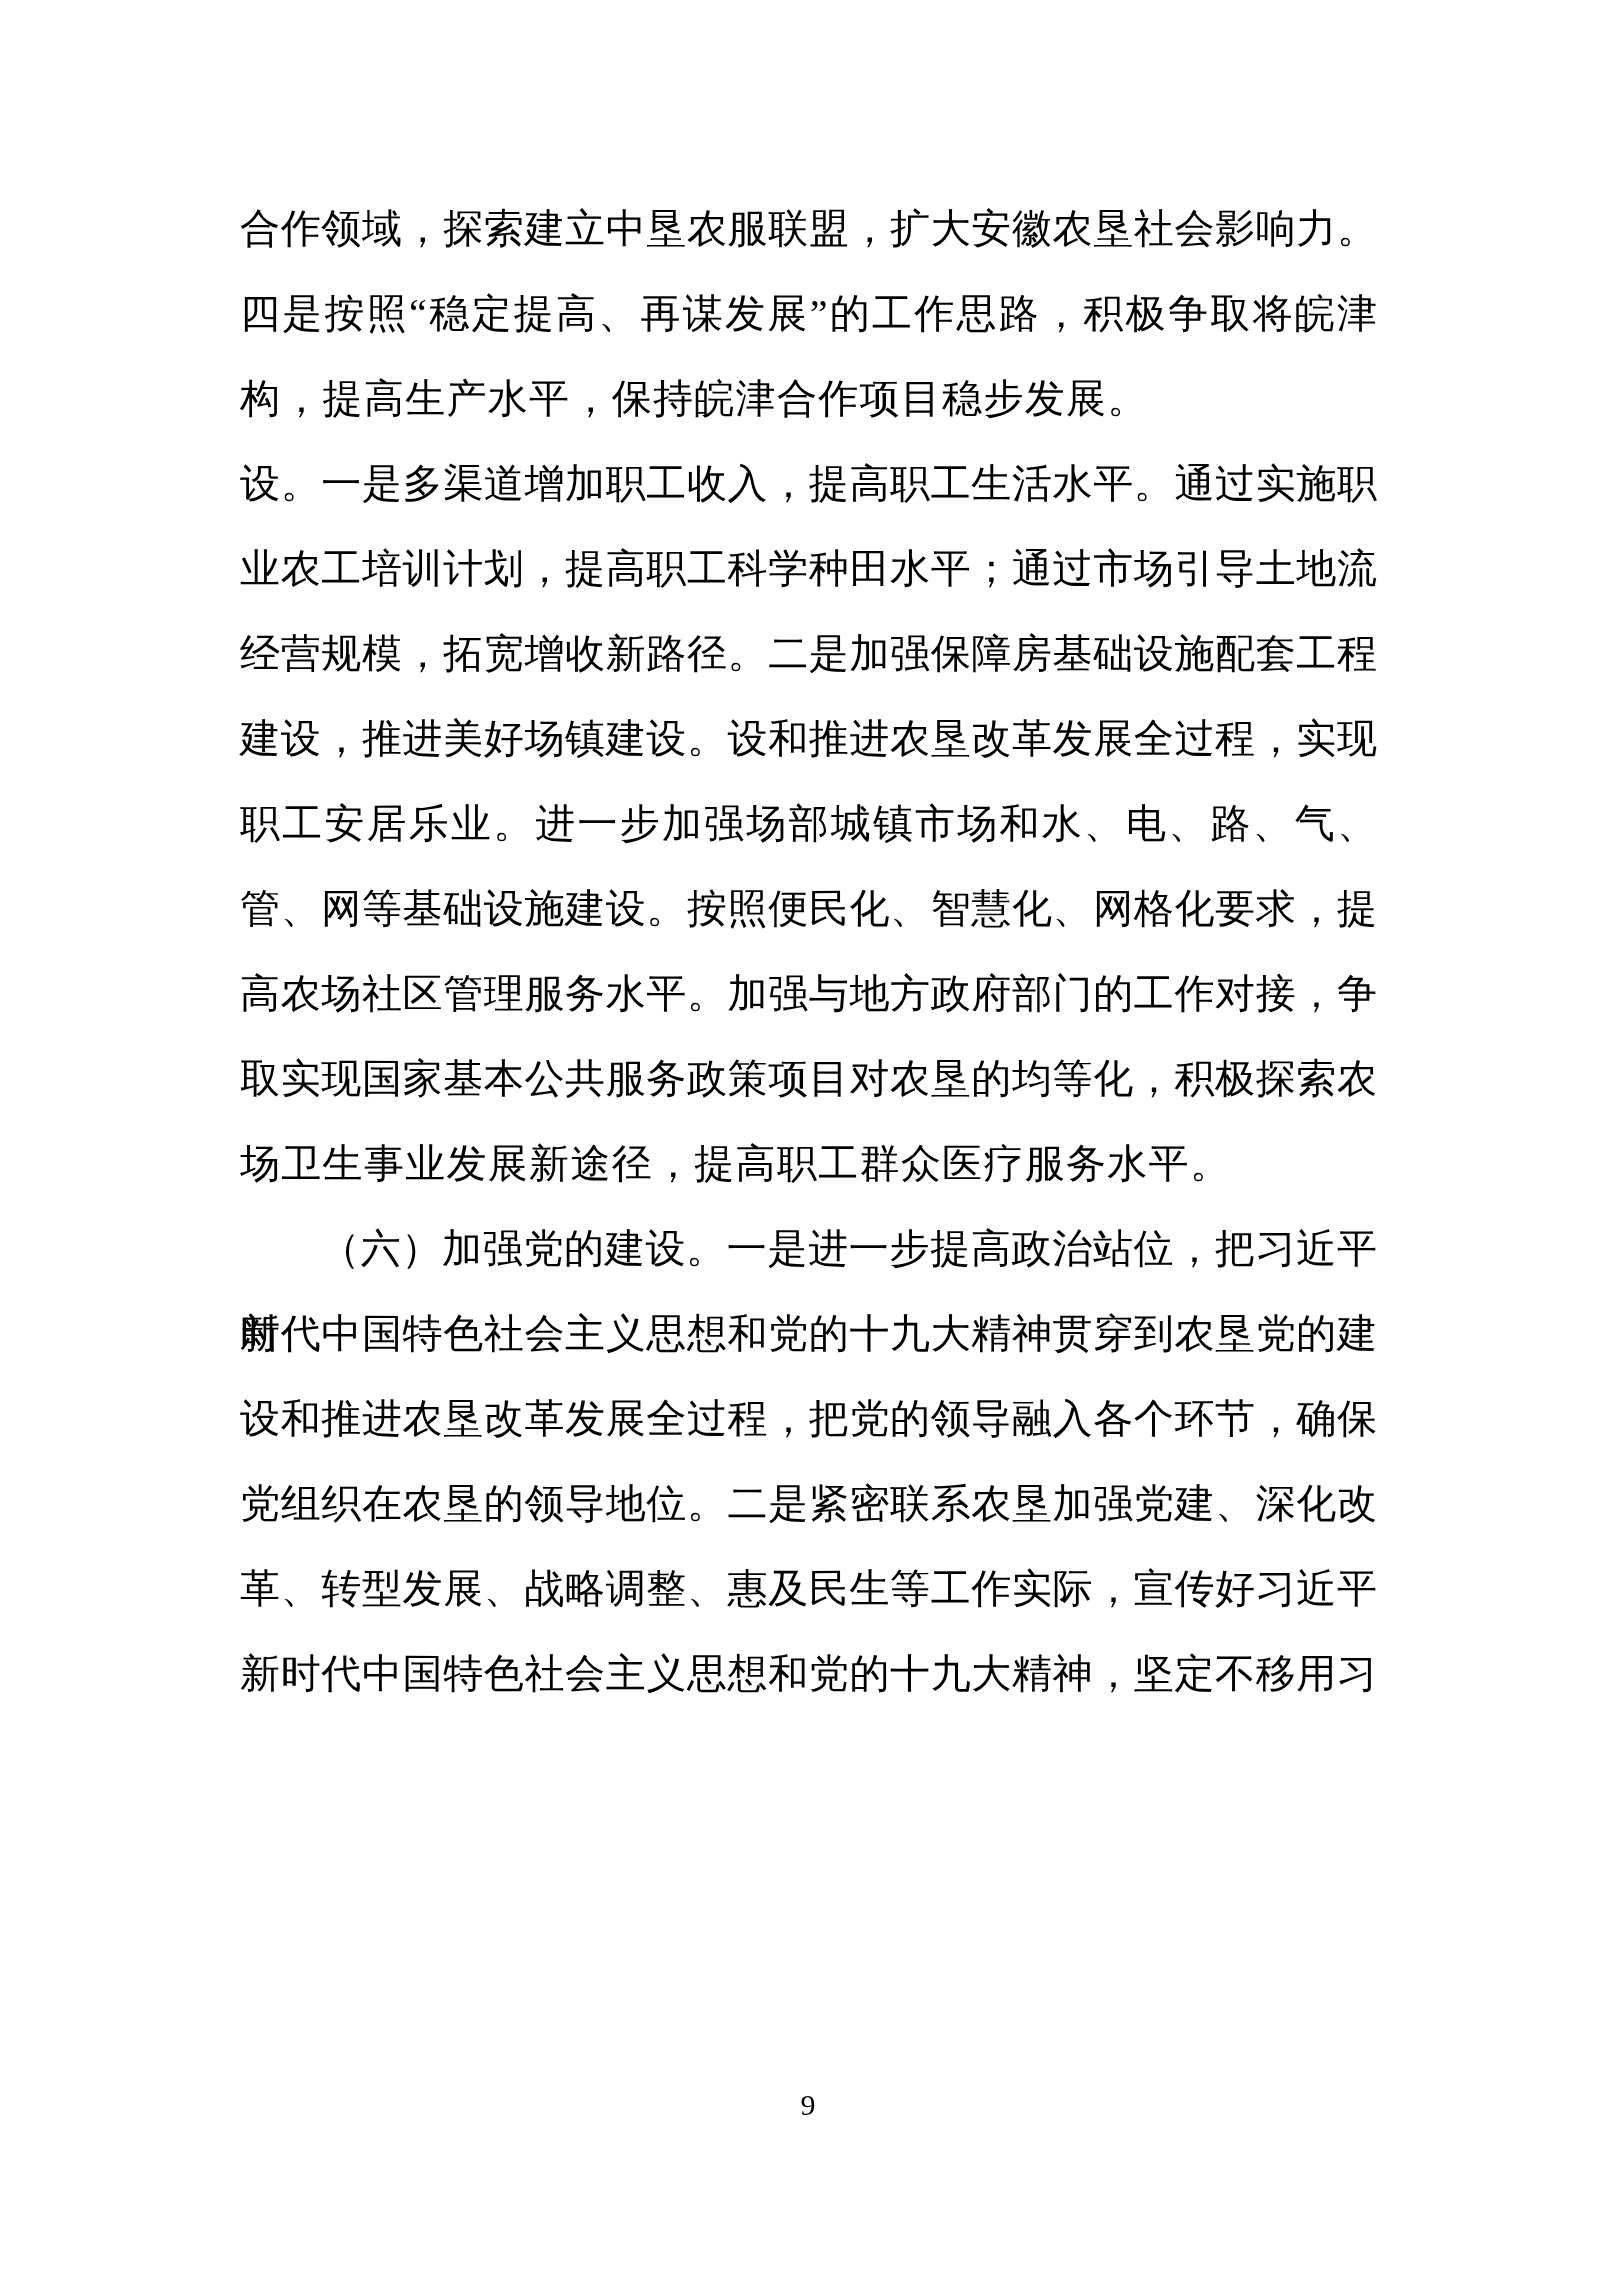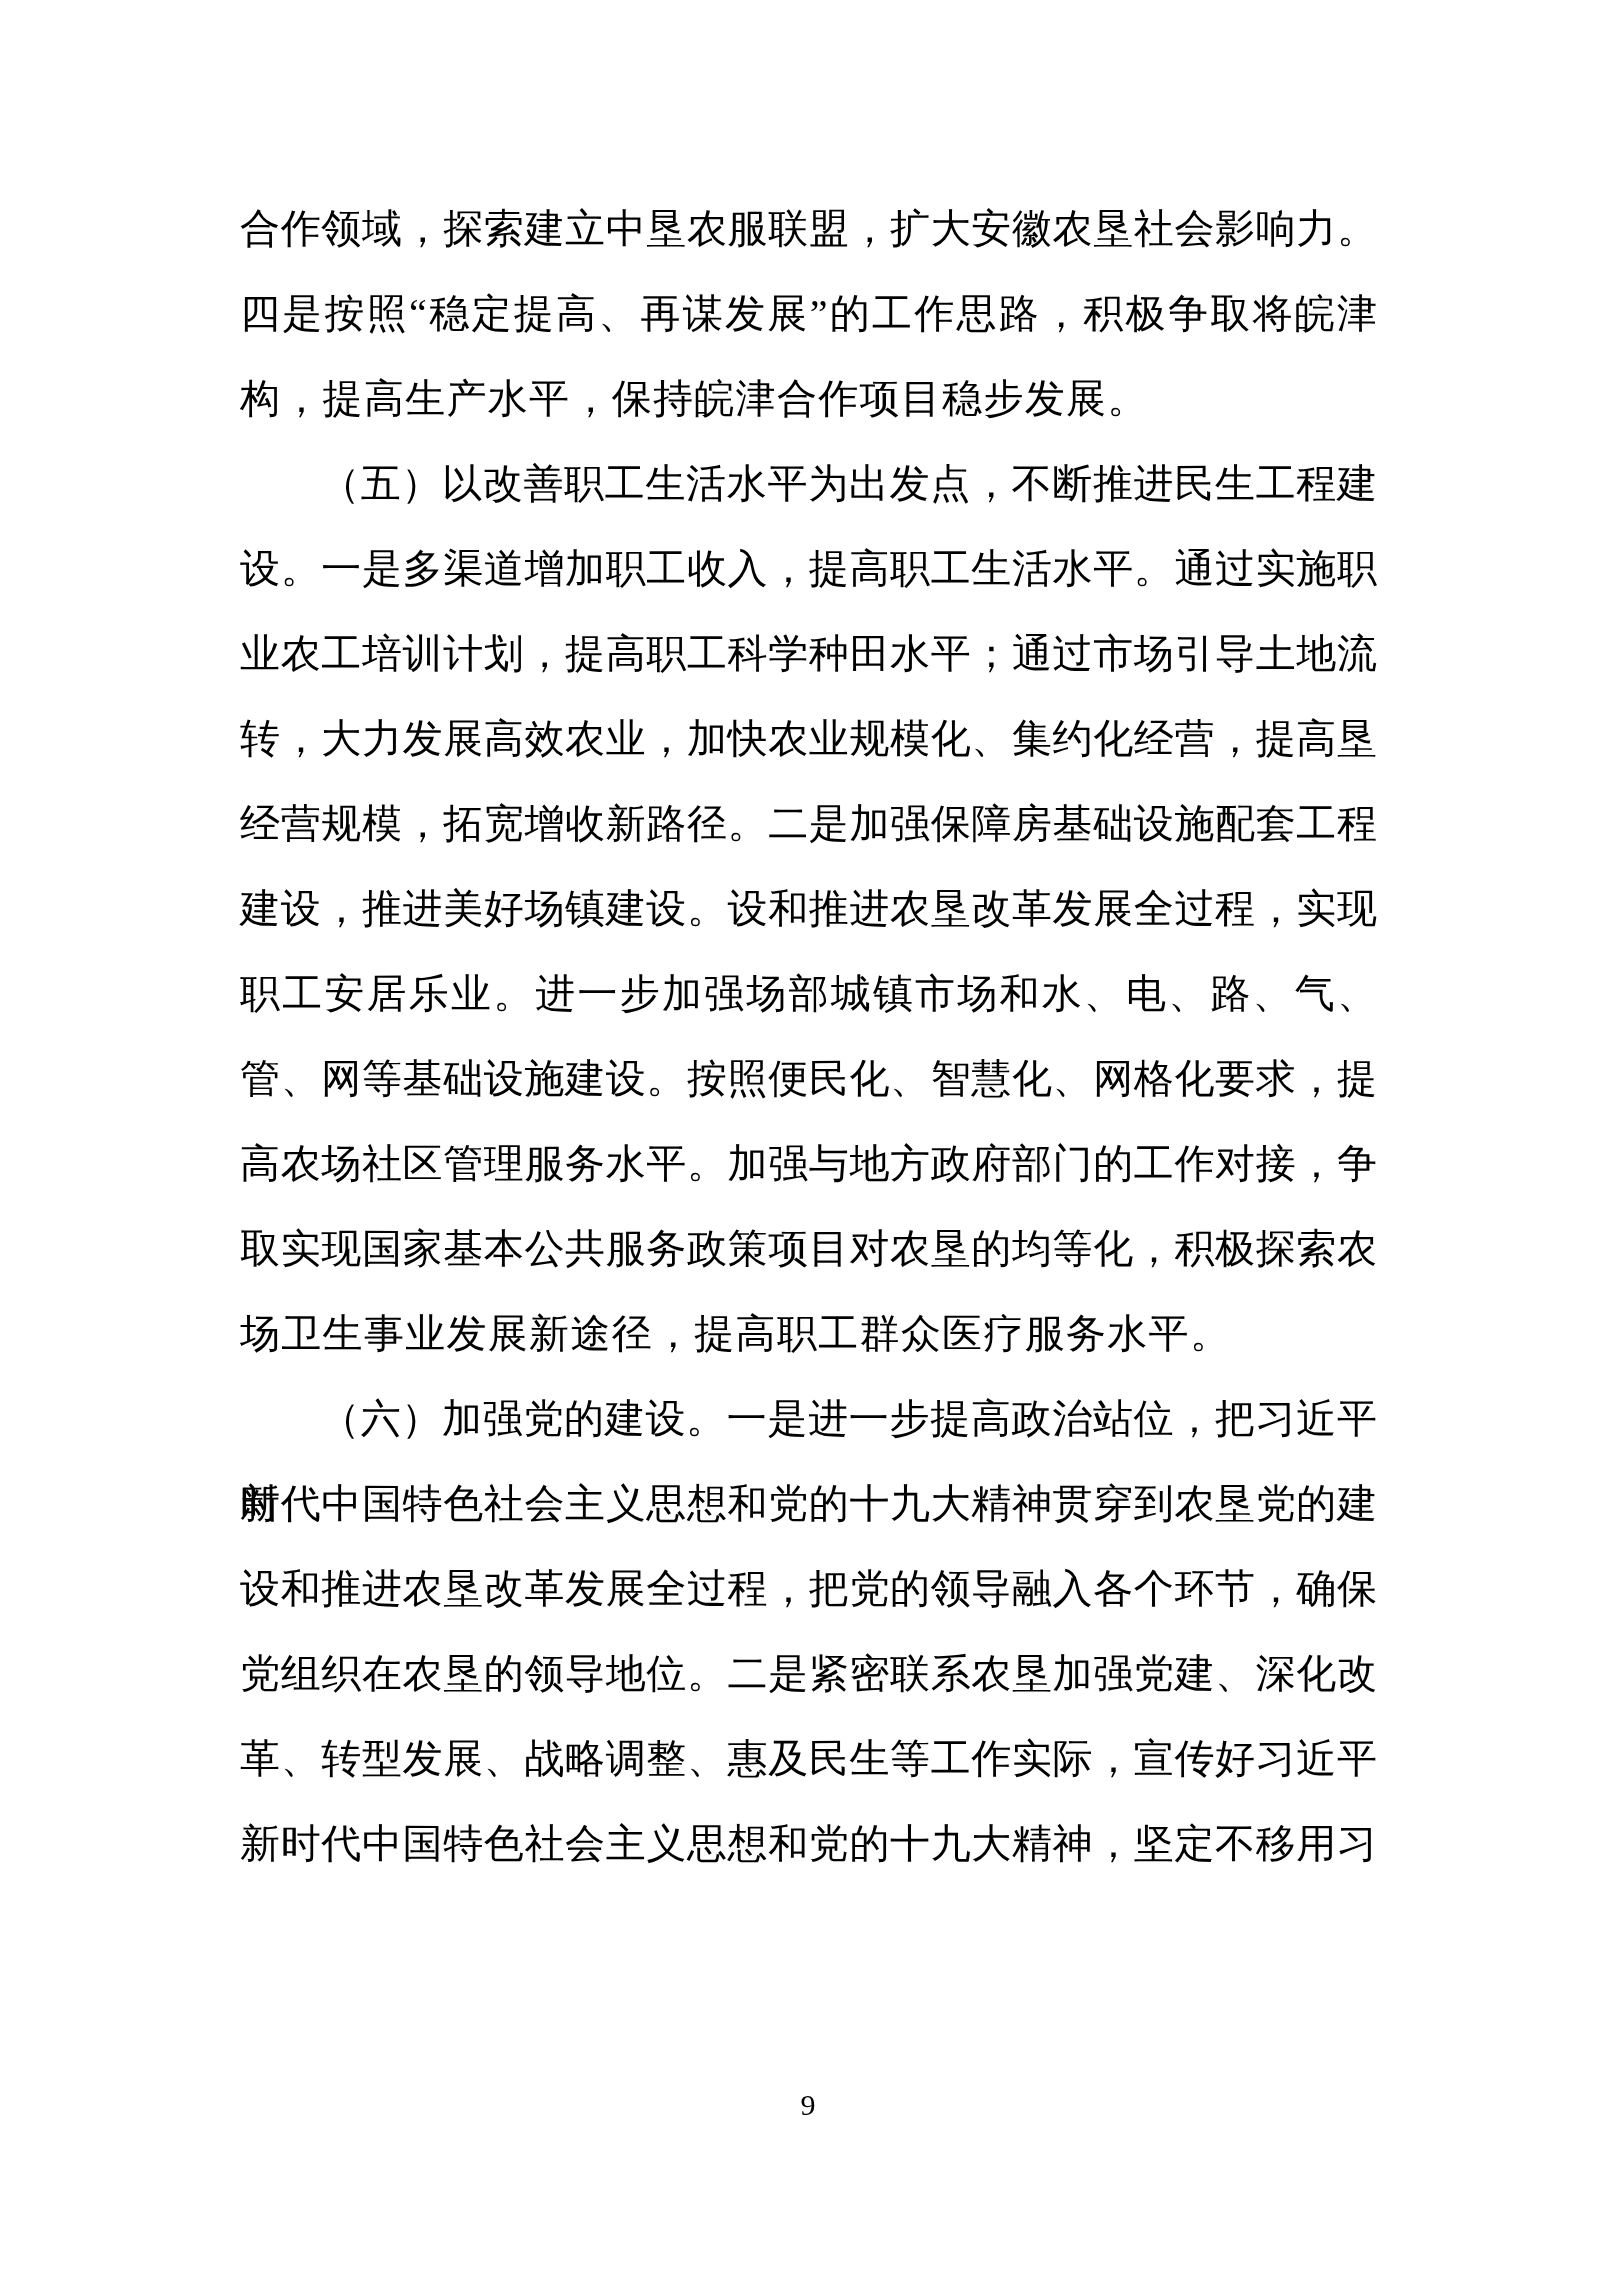--- a/index.html
+++ b/index.html
@@ -57,24 +57,22 @@
   }
 </style>
 </head>
 <body>
 
 <div class="page">
   <div class="text-block">
     <div class="line">合作领域，探索建立中垦农服联盟，扩大安徽农垦社会影响力。</div>
     <div class="line">四是按照“稳定提高、再谋发展”的工作思路，积极争取将皖津</div>
     <div class="line end">构，提高生产水平，保持皖津合作项目稳步发展。</div>
-    <div class="line indent">（五）以改善职工生活水平为出发点，不断推进民生工程建</div>
     <div class="line">设。一是多渠道增加职工收入，提高职工生活水平。通过实施职</div>
     <div class="line">业农工培训计划，提高职工科学种田水平；通过市场引导土地流</div>
-    <div class="line">转，大力发展高效农业，加快农业规模化、集约化经营，提高垦</div>
     <div class="line">经营规模，拓宽增收新路径。二是加强保障房基础设施配套工程</div>
     <div class="line">建设，推进美好场镇建设。设和推进农垦改革发展全过程，实现</div>
     <div class="line">职工安居乐业。进一步加强场部城镇市场和水、电、路、气、</div>
     <div class="line">管、网等基础设施建设。按照便民化、智慧化、网格化要求，提</div>
     <div class="line">高农场社区管理服务水平。加强与地方政府部门的工作对接，争</div>
     <div class="line">取实现国家基本公共服务政策项目对农垦的均等化，积极探索农</div>
     <div class="line end">场卫生事业发展新途径，提高职工群众医疗服务水平。</div>
     <div class="line indent">（六）加强党的建设。一是进一步提高政治站位，把习近平新</div>
     <div class="line">时代中国特色社会主义思想和党的十九大精神贯穿到农垦党的建</div>
     <div class="line">设和推进农垦改革发展全过程，把党的领导融入各个环节，确保</div>

